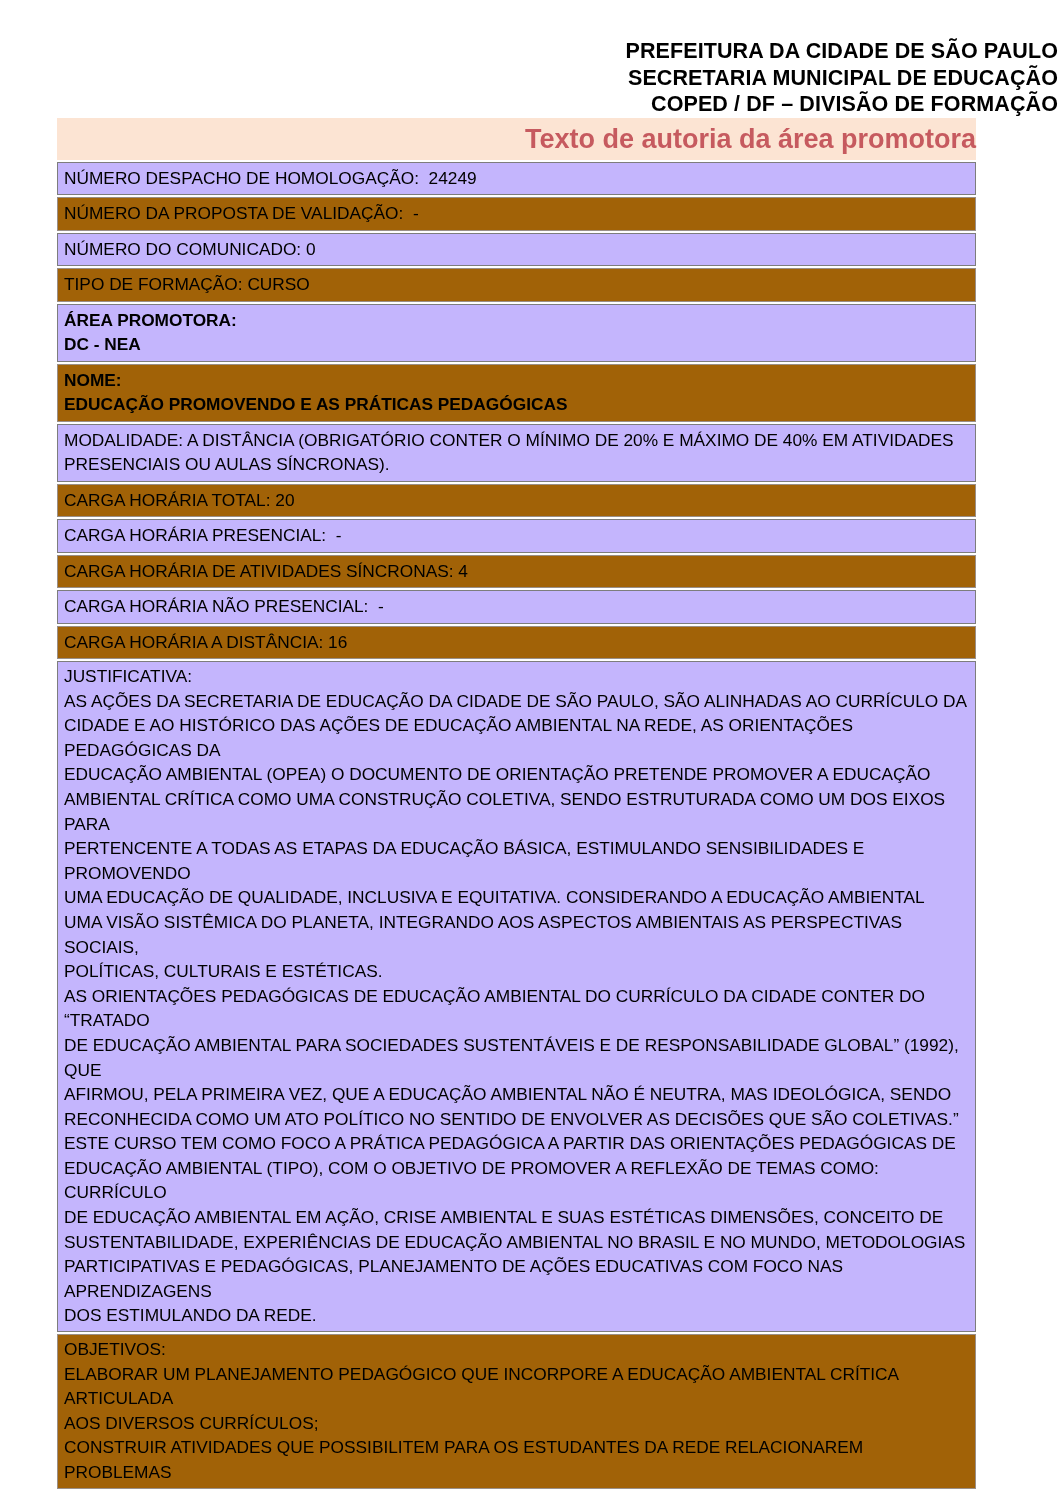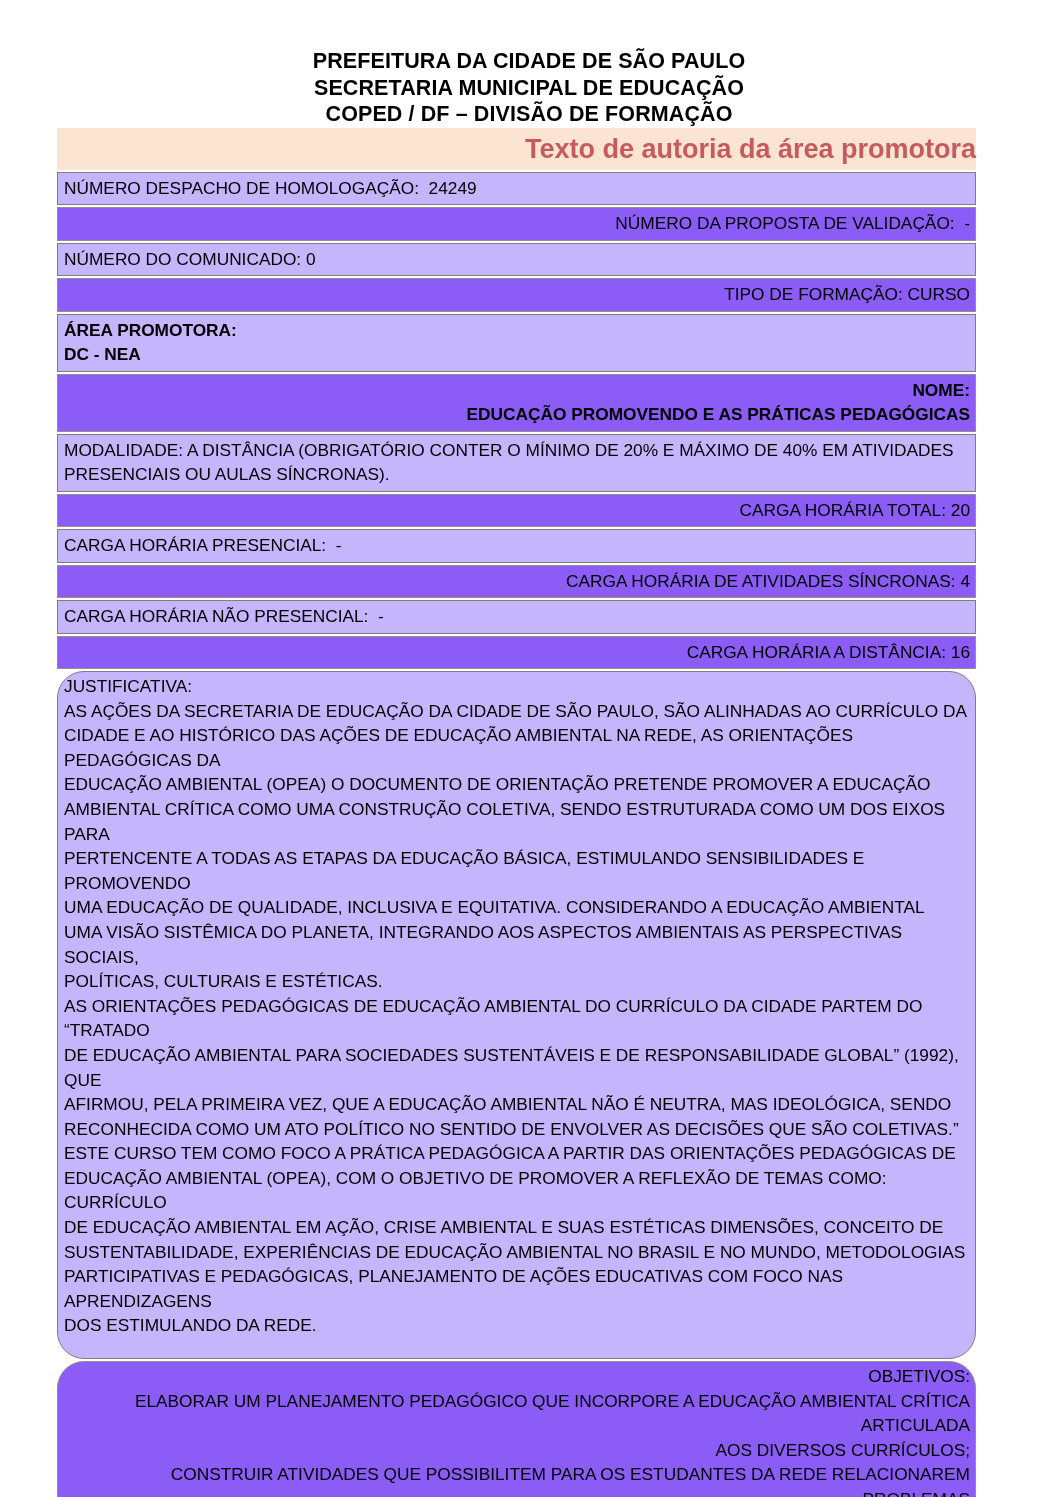--- a/index.html
+++ b/index.html
@@ -20,22 +20,22 @@
   .page {
     width: 1058px;
     height: 1497px;
     box-sizing: border-box;
     padding: 0;
     position: relative;
   }
 
   
   .doc-header {
-    text-align: center;
-    padding-top: 48px;
+    text-align: right;
+    padding-top: 38px;
   }
   .doc-header .hline {
     font-weight: bold;
     font-size: 21.5px;
     line-height: 26.5px;
     letter-spacing: 0.1px;
     white-space: nowrap;
   }
   .doc-header .hline-4 {
     font-size: 23.5px;
@@ -66,37 +66,35 @@
   .row {
     border: 1px solid #7d7d7d;
     box-sizing: border-box;
     padding: 3px 5px 4px 6px;
     margin-top: 2px;
     background: #c4b5fd;
     font-size: 17.3px;
     line-height: 24.5px;
   }
   .row.peach {
-    background: #8b5cf6;
+    background: #a16207;
     border-color: #9a8f88;
-    text-align: right;
   }
   .row.bold {
     font-weight: bold;
   }
   .row .ln {
     display: block;
     white-space: pre-wrap;
   }
 
   
   .row.block {
     padding-top: 2px;
-    padding-bottom: 20px;
-    border-radius: 27px;
+    padding-bottom: 3px;
   }
   .row.block .ln {
     line-height: 24.6px;
   }
 </style>
 </head>
 <body>
 
 <div class="page">
 
@@ -164,26 +162,26 @@
     <div class="row block">
       <span class="ln">JUSTIFICATIVA:</span>
       <span class="ln">AS AÇÕES DA SECRETARIA DE EDUCAÇÃO DA CIDADE DE SÃO PAULO, SÃO ALINHADAS AO CURRÍCULO DA</span>
       <span class="ln">CIDADE E AO HISTÓRICO DAS AÇÕES DE EDUCAÇÃO AMBIENTAL NA REDE, AS ORIENTAÇÕES PEDAGÓGICAS DA</span>
       <span class="ln">EDUCAÇÃO AMBIENTAL (OPEA) O DOCUMENTO DE ORIENTAÇÃO PRETENDE PROMOVER A EDUCAÇÃO</span>
       <span class="ln">AMBIENTAL CRÍTICA COMO UMA CONSTRUÇÃO COLETIVA, SENDO ESTRUTURADA COMO UM DOS EIXOS PARA</span>
       <span class="ln">PERTENCENTE A TODAS AS ETAPAS DA EDUCAÇÃO BÁSICA, ESTIMULANDO SENSIBILIDADES E PROMOVENDO</span>
       <span class="ln">UMA EDUCAÇÃO DE QUALIDADE, INCLUSIVA E EQUITATIVA. CONSIDERANDO A EDUCAÇÃO AMBIENTAL</span>
       <span class="ln">UMA VISÃO SISTÊMICA DO PLANETA, INTEGRANDO AOS ASPECTOS AMBIENTAIS AS PERSPECTIVAS SOCIAIS,</span>
       <span class="ln">POLÍTICAS, CULTURAIS E ESTÉTICAS.</span>
-      <span class="ln">AS ORIENTAÇÕES PEDAGÓGICAS DE EDUCAÇÃO AMBIENTAL DO CURRÍCULO DA CIDADE PARTEM DO “TRATADO</span>
+      <span class="ln">AS ORIENTAÇÕES PEDAGÓGICAS DE EDUCAÇÃO AMBIENTAL DO CURRÍCULO DA CIDADE CONTER DO “TRATADO</span>
       <span class="ln">DE EDUCAÇÃO AMBIENTAL PARA SOCIEDADES SUSTENTÁVEIS E DE RESPONSABILIDADE GLOBAL” (1992), QUE</span>
       <span class="ln">AFIRMOU, PELA PRIMEIRA VEZ, QUE A EDUCAÇÃO AMBIENTAL NÃO É NEUTRA, MAS IDEOLÓGICA, SENDO</span>
       <span class="ln">RECONHECIDA COMO UM ATO POLÍTICO NO SENTIDO DE ENVOLVER AS DECISÕES QUE SÃO COLETIVAS.”</span>
       <span class="ln">ESTE CURSO TEM COMO FOCO A PRÁTICA PEDAGÓGICA A PARTIR DAS ORIENTAÇÕES PEDAGÓGICAS DE</span>
-      <span class="ln">EDUCAÇÃO AMBIENTAL (OPEA), COM O OBJETIVO DE PROMOVER A REFLEXÃO DE TEMAS COMO: CURRÍCULO</span>
+      <span class="ln">EDUCAÇÃO AMBIENTAL (TIPO), COM O OBJETIVO DE PROMOVER A REFLEXÃO DE TEMAS COMO: CURRÍCULO</span>
       <span class="ln">DE EDUCAÇÃO AMBIENTAL EM AÇÃO, CRISE AMBIENTAL E SUAS ESTÉTICAS DIMENSÕES, CONCEITO DE</span>
       <span class="ln">SUSTENTABILIDADE, EXPERIÊNCIAS DE EDUCAÇÃO AMBIENTAL NO BRASIL E NO MUNDO, METODOLOGIAS</span>
       <span class="ln">PARTICIPATIVAS E PEDAGÓGICAS, PLANEJAMENTO DE AÇÕES EDUCATIVAS COM FOCO NAS APRENDIZAGENS</span>
       <span class="ln">DOS ESTIMULANDO DA REDE.</span>
     </div>
 
     <div class="row peach block">
       <span class="ln">OBJETIVOS:</span>
       <span class="ln">ELABORAR UM PLANEJAMENTO PEDAGÓGICO QUE INCORPORE A EDUCAÇÃO AMBIENTAL CRÍTICA ARTICULADA</span>
       <span class="ln">AOS DIVERSOS CURRÍCULOS;</span>

